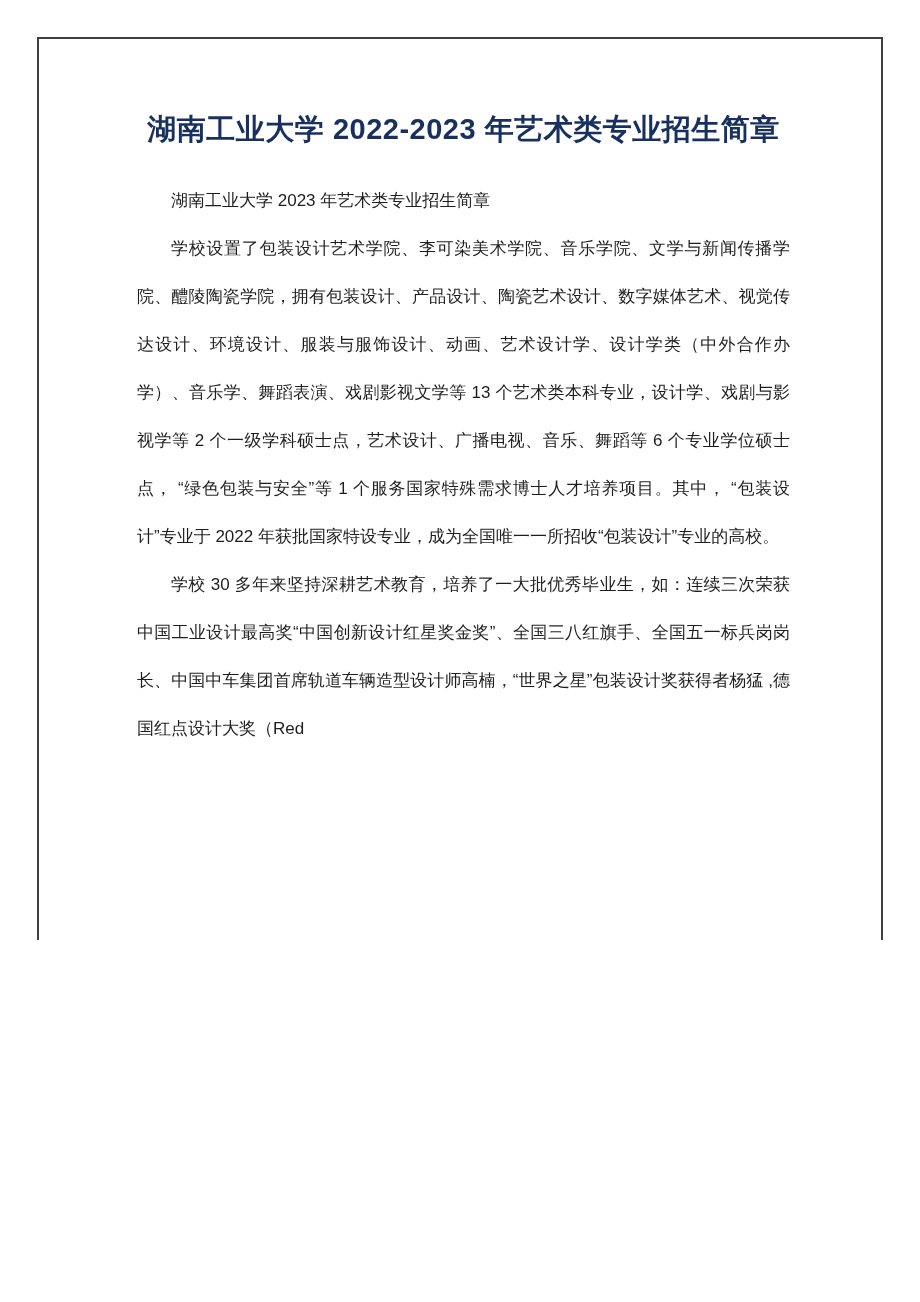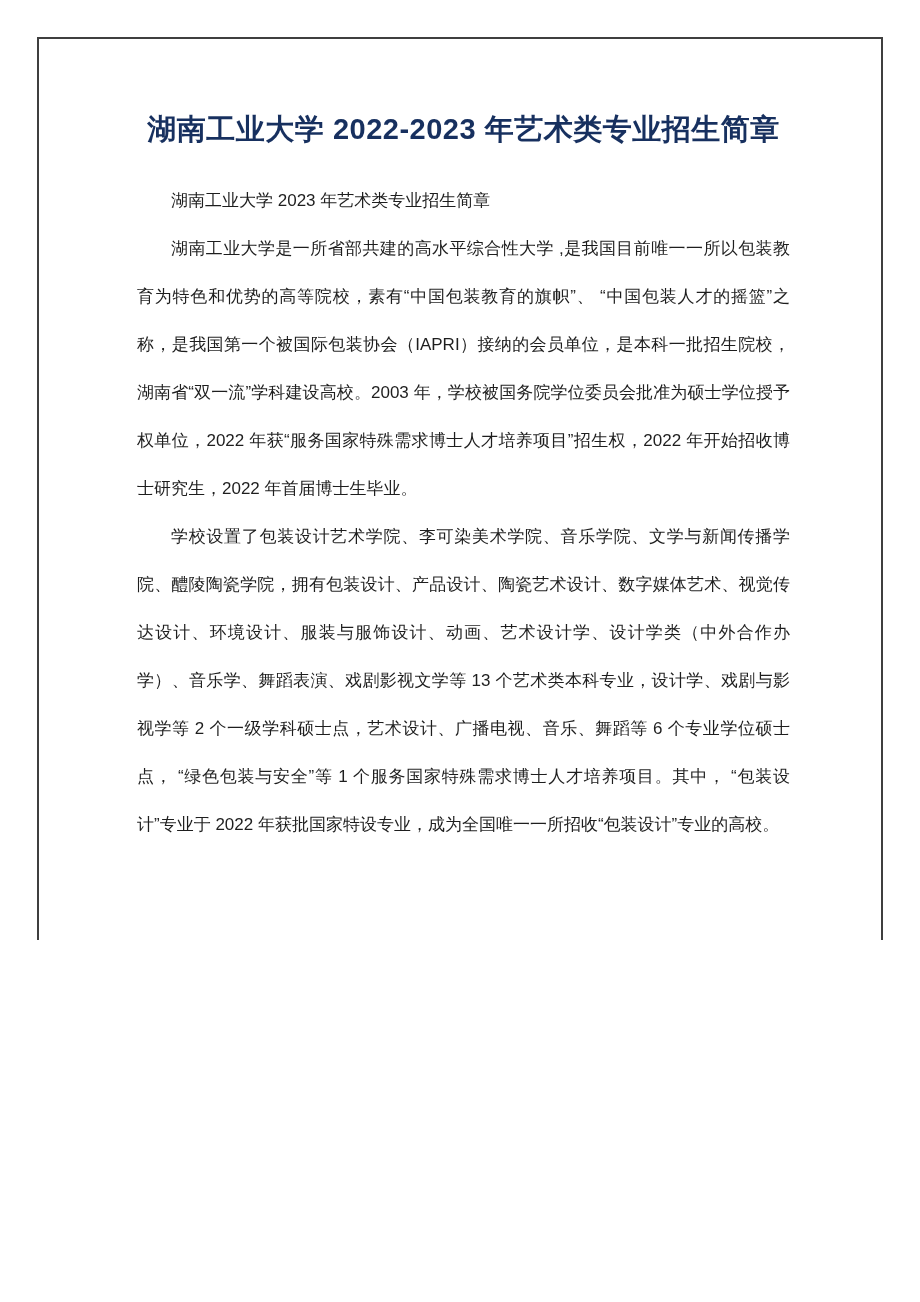--- a/index.html
+++ b/index.html
@@ -71,19 +71,19 @@
 <body>
 
 <div class="sheet">
   <div class="page-border" style="border-color: rgb(63, 63, 63);"></div>
 
   <div class="content">
     <h1 class="doc-title" style="color: rgb(23, 48, 95);">湖南工业大学 2022-2023 年艺术类专业招生简章</h1>
 
     <div class="doc-body" style="color: rgb(30, 30, 30);">
       <p class="para">湖南工业大学 2023 年艺术类专业招生简章</p>
-      <p class="para">湖南工业大学是一所省部共建的高水平综合性大学 ,是我国目前唯一一所以包装教育为特色和优势的高等院校，素有“中国包装教育的旗帜”、 “中国包装人才的摇篮”之称，是我国第一个被国际包装协会（IAPRI）接纳的会员单位，是本科一批招生院校，湖南省“双一流”学科建设高校。2003 年，学校被国务院学位委员会批准为硕士学位授予权单位，2022 年获“服务国家特殊需求博士人才培养项目”招生权，2022 年开始招收博士研究生，2022 年首届博士生毕业。</p>
       <p class="para">学校设置了包装设计艺术学院、李可染美术学院、音乐学院、文学与新闻传播学院、醴陵陶瓷学院，拥有包装设计、产品设计、陶瓷艺术设计、数字媒体艺术、视觉传达设计、环境设计、服装与服饰设计、动画、艺术设计学、设计学类（中外合作办学）、音乐学、舞蹈表演、戏剧影视文学等 13 个艺术类本科专业，设计学、戏剧与影视学等 2 个一级学科硕士点，艺术设计、广播电视、音乐、舞蹈等 6 个专业学位硕士点， “绿色包装与安全”等 1 个服务国家特殊需求博士人才培养项目。其中， “包装设计”专业于 2022 年获批国家特设专业，成为全国唯一一所招收“包装设计”专业的高校。</p>
+      <p class="para">学校 30 多年来坚持深耕艺术教育，培养了一大批优秀毕业生，如：连续三次荣获中国工业设计最高奖“中国创新设计红星奖金奖”、全国三八红旗手、全国五一标兵岗岗长、中国中车集团首席轨道车辆造型设计师高楠，“世界之星”包装设计奖获得者杨猛 ,德国红点设计大奖（Red</p>
     </div>
   </div>
 
   <div class="page-footer">第 1 页　 共 2 页</div>
 </div>
 
 </body></html>

